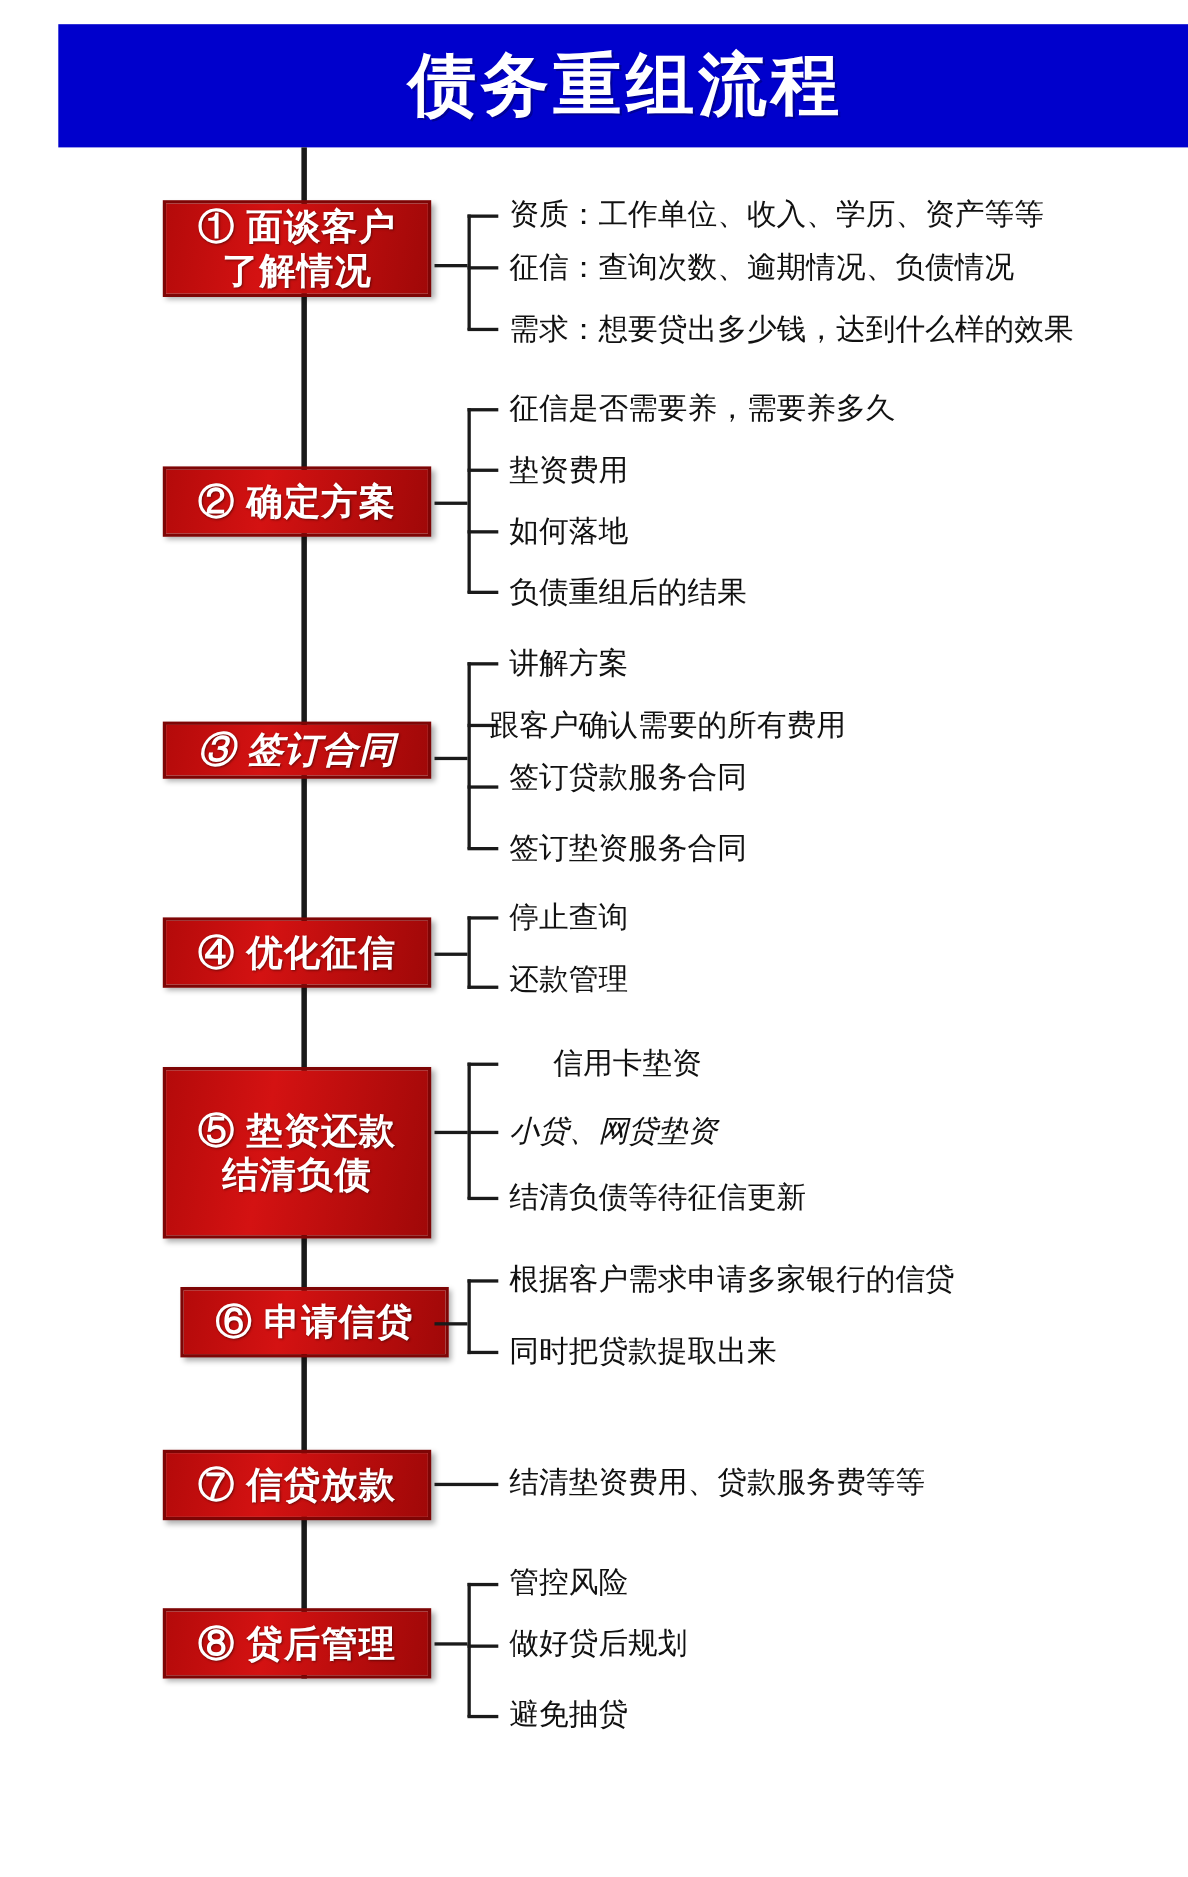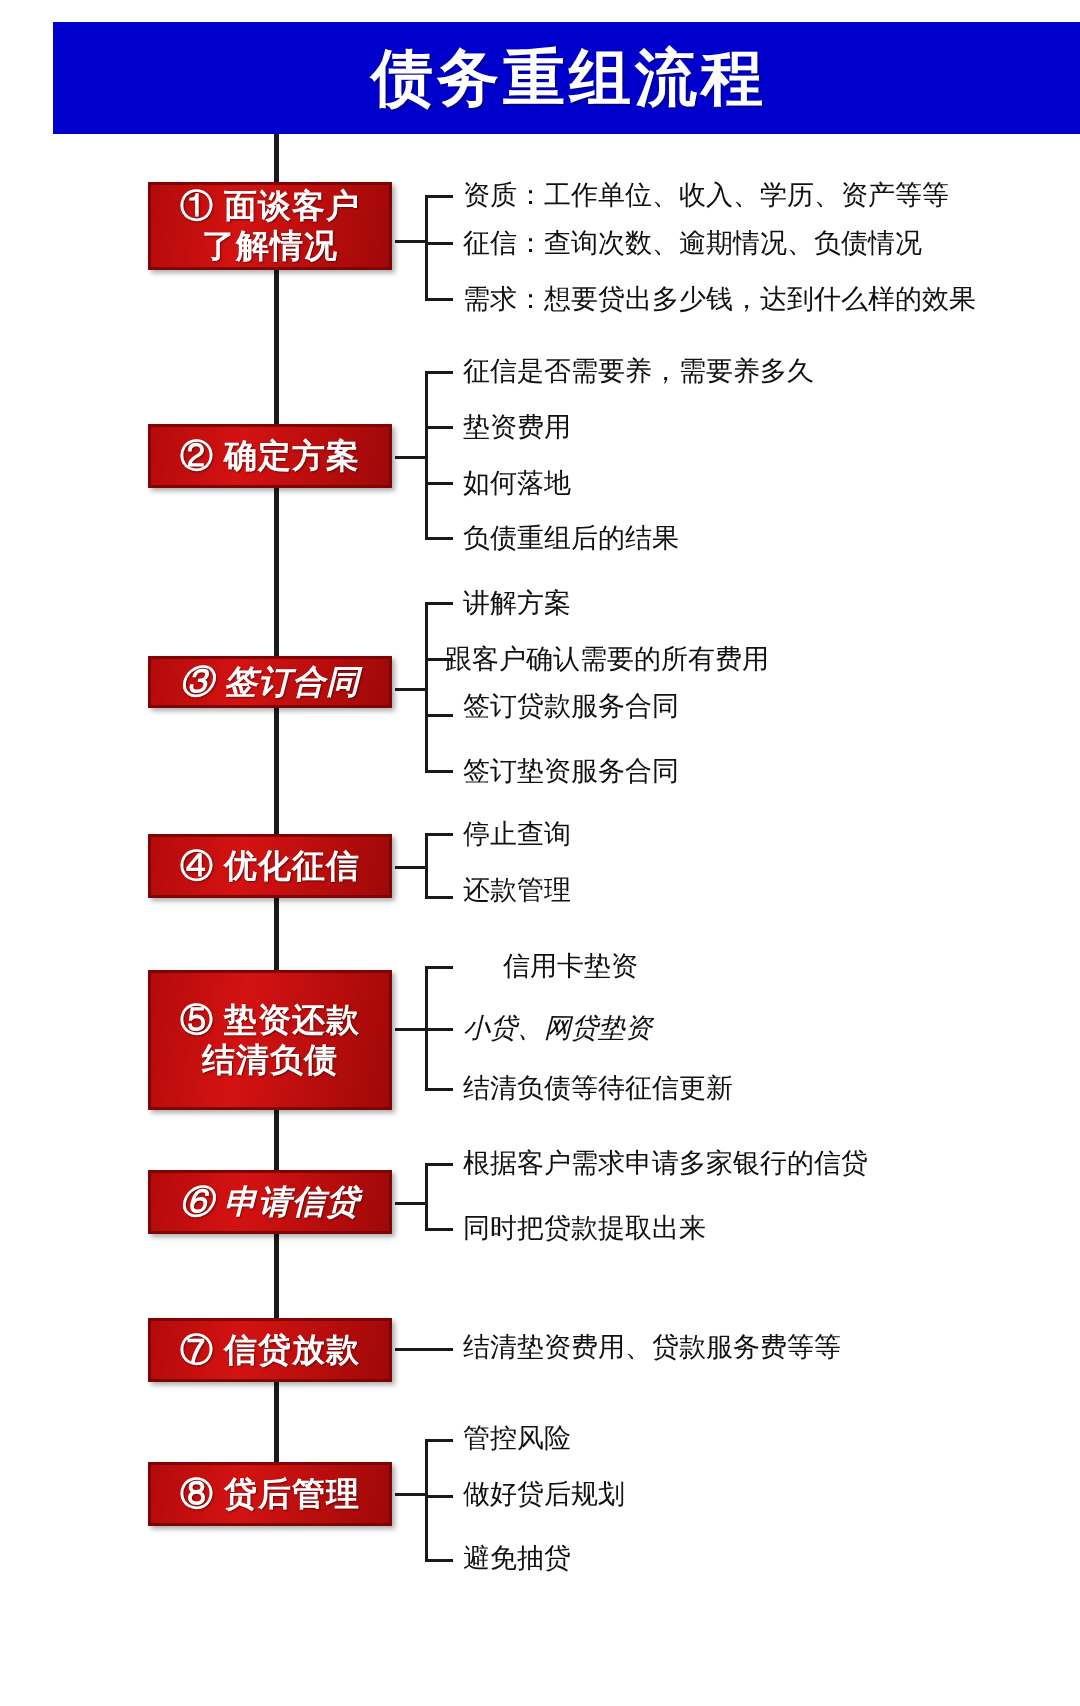--- a/index.html
+++ b/index.html
@@ -161,36 +161,36 @@
 </div>
 <div class="bracket" style="left:395px; top:820px; width:60px; height:95px;">
   <div class="stem" style="top:46px; width:30px;"></div>
   <div class="spine-v" style="left:30px; top:13px; height:66px;"></div>
   <div class="leaf" style="left:30px; top:13px; width:28px;"></div>
   <div class="leaf" style="left:30px; top:76px; width:28px;"></div>
 </div>
 <div class="detail-text" style="left:463px; top:821px;">停止查询</div>
 <div class="detail-text" style="left:463px; top:877px;">还款管理</div>
 
-<div class="step-node" style="left:148px; top:970px; height:140px;">
+<div class="step-node" style="left:148px; top:970px; height:156px;">
   <div class="step-label">⑤ 垫资还款
 结清负债</div>
 </div>
 <div class="bracket" style="left:395px; top:952px; width:60px; height:152px;">
   <div class="stem" style="top:76px; width:30px;"></div>
   <div class="spine-v" style="left:30px; top:14px; height:124px;"></div>
   <div class="leaf" style="left:30px; top:14px; width:28px;"></div>
   <div class="leaf" style="left:30px; top:76px; width:28px;"></div>
   <div class="leaf" style="left:30px; top:136px; width:28px;"></div>
 </div>
 <div class="detail-text" style="left:463px; top:953px;margin-left:40px;">信用卡垫资</div>
 <div class="detail-text" style="left:463px; top:1015px;font-style:italic;">小贷、网贷垫资</div>
 <div class="detail-text" style="left:463px; top:1075px;text-align:center;">结清负债等待征信更新</div>
 
-<div class="step-node" style="left:148px; top:1170px; height:64px;font-style:italic;">
+<div class="step-node" style="left:164px; top:1170px; height:64px;">
   <div class="step-label">⑥ 申请信贷</div>
 </div>
 <div class="bracket" style="left:395px; top:1148px; width:60px; height:98px;">
   <div class="stem" style="top:54px; width:30px;"></div>
   <div class="spine-v" style="left:30px; top:15px; height:68px;"></div>
   <div class="leaf" style="left:30px; top:15px; width:28px;"></div>
   <div class="leaf" style="left:30px; top:80px; width:28px;"></div>
 </div>
 <div class="detail-text" style="left:463px; top:1150px;">根据客户需求申请多家银行的信贷</div>
 <div class="detail-text" style="left:463px; top:1215px;">同时把贷款提取出来</div>

